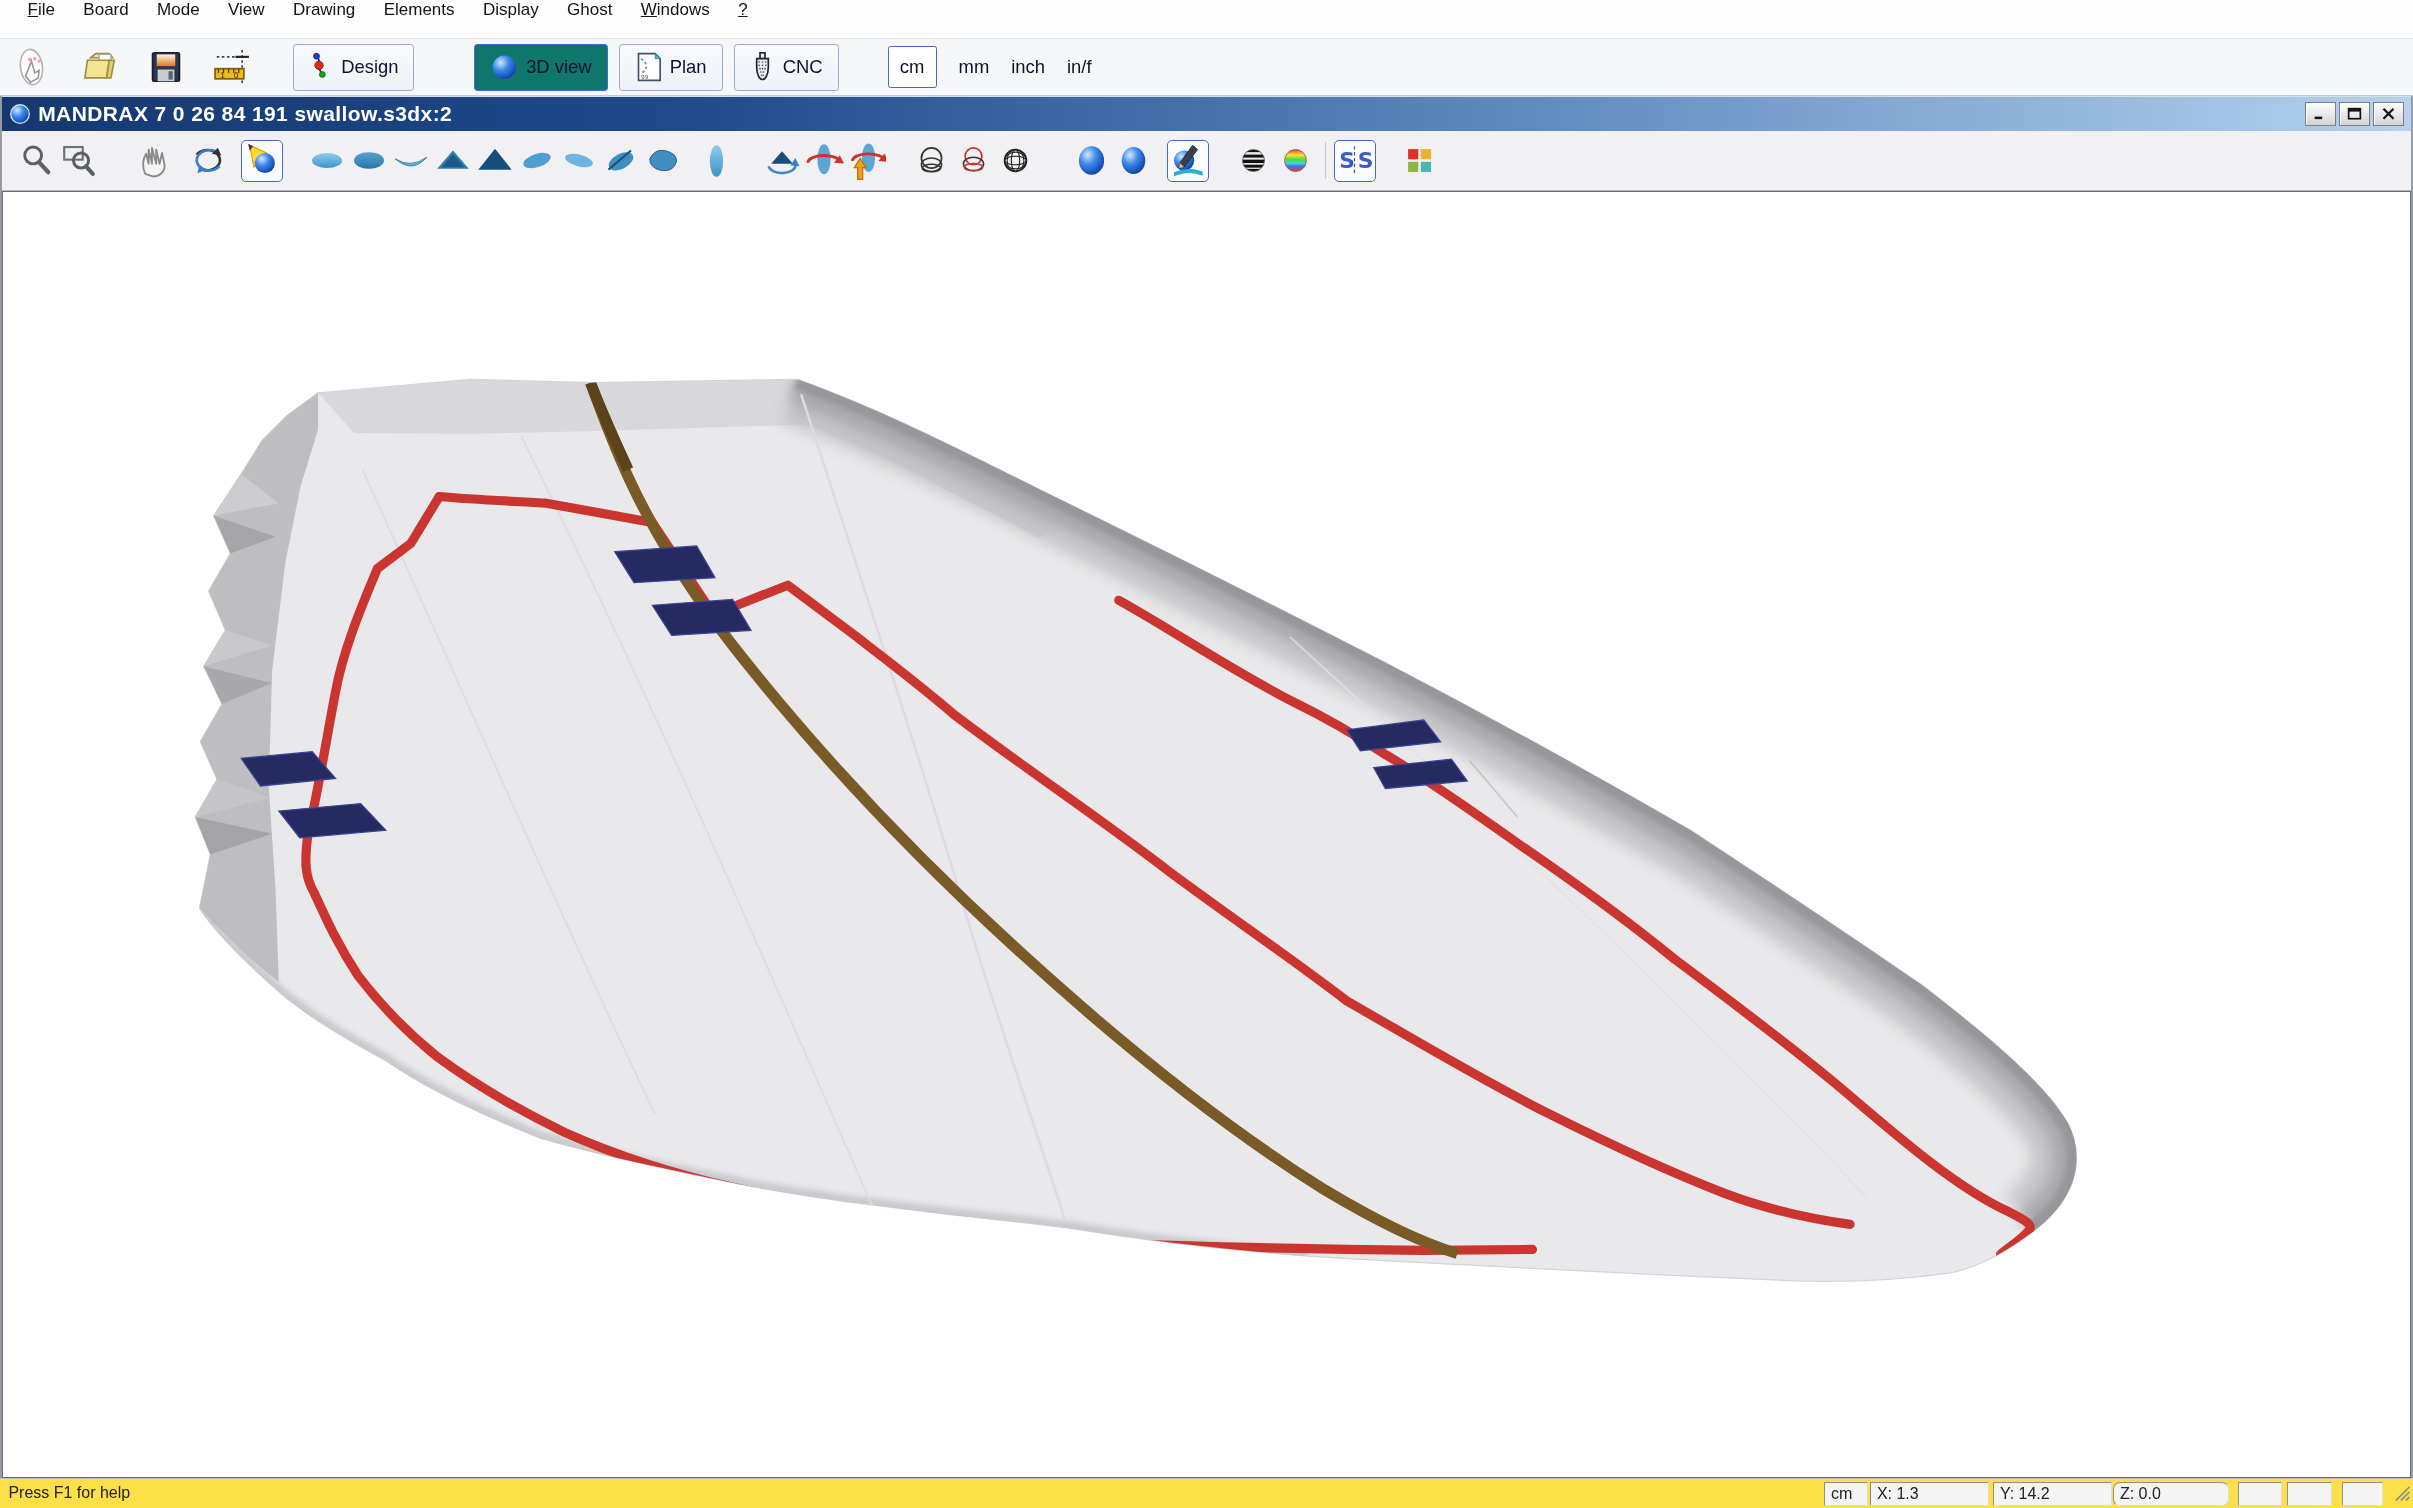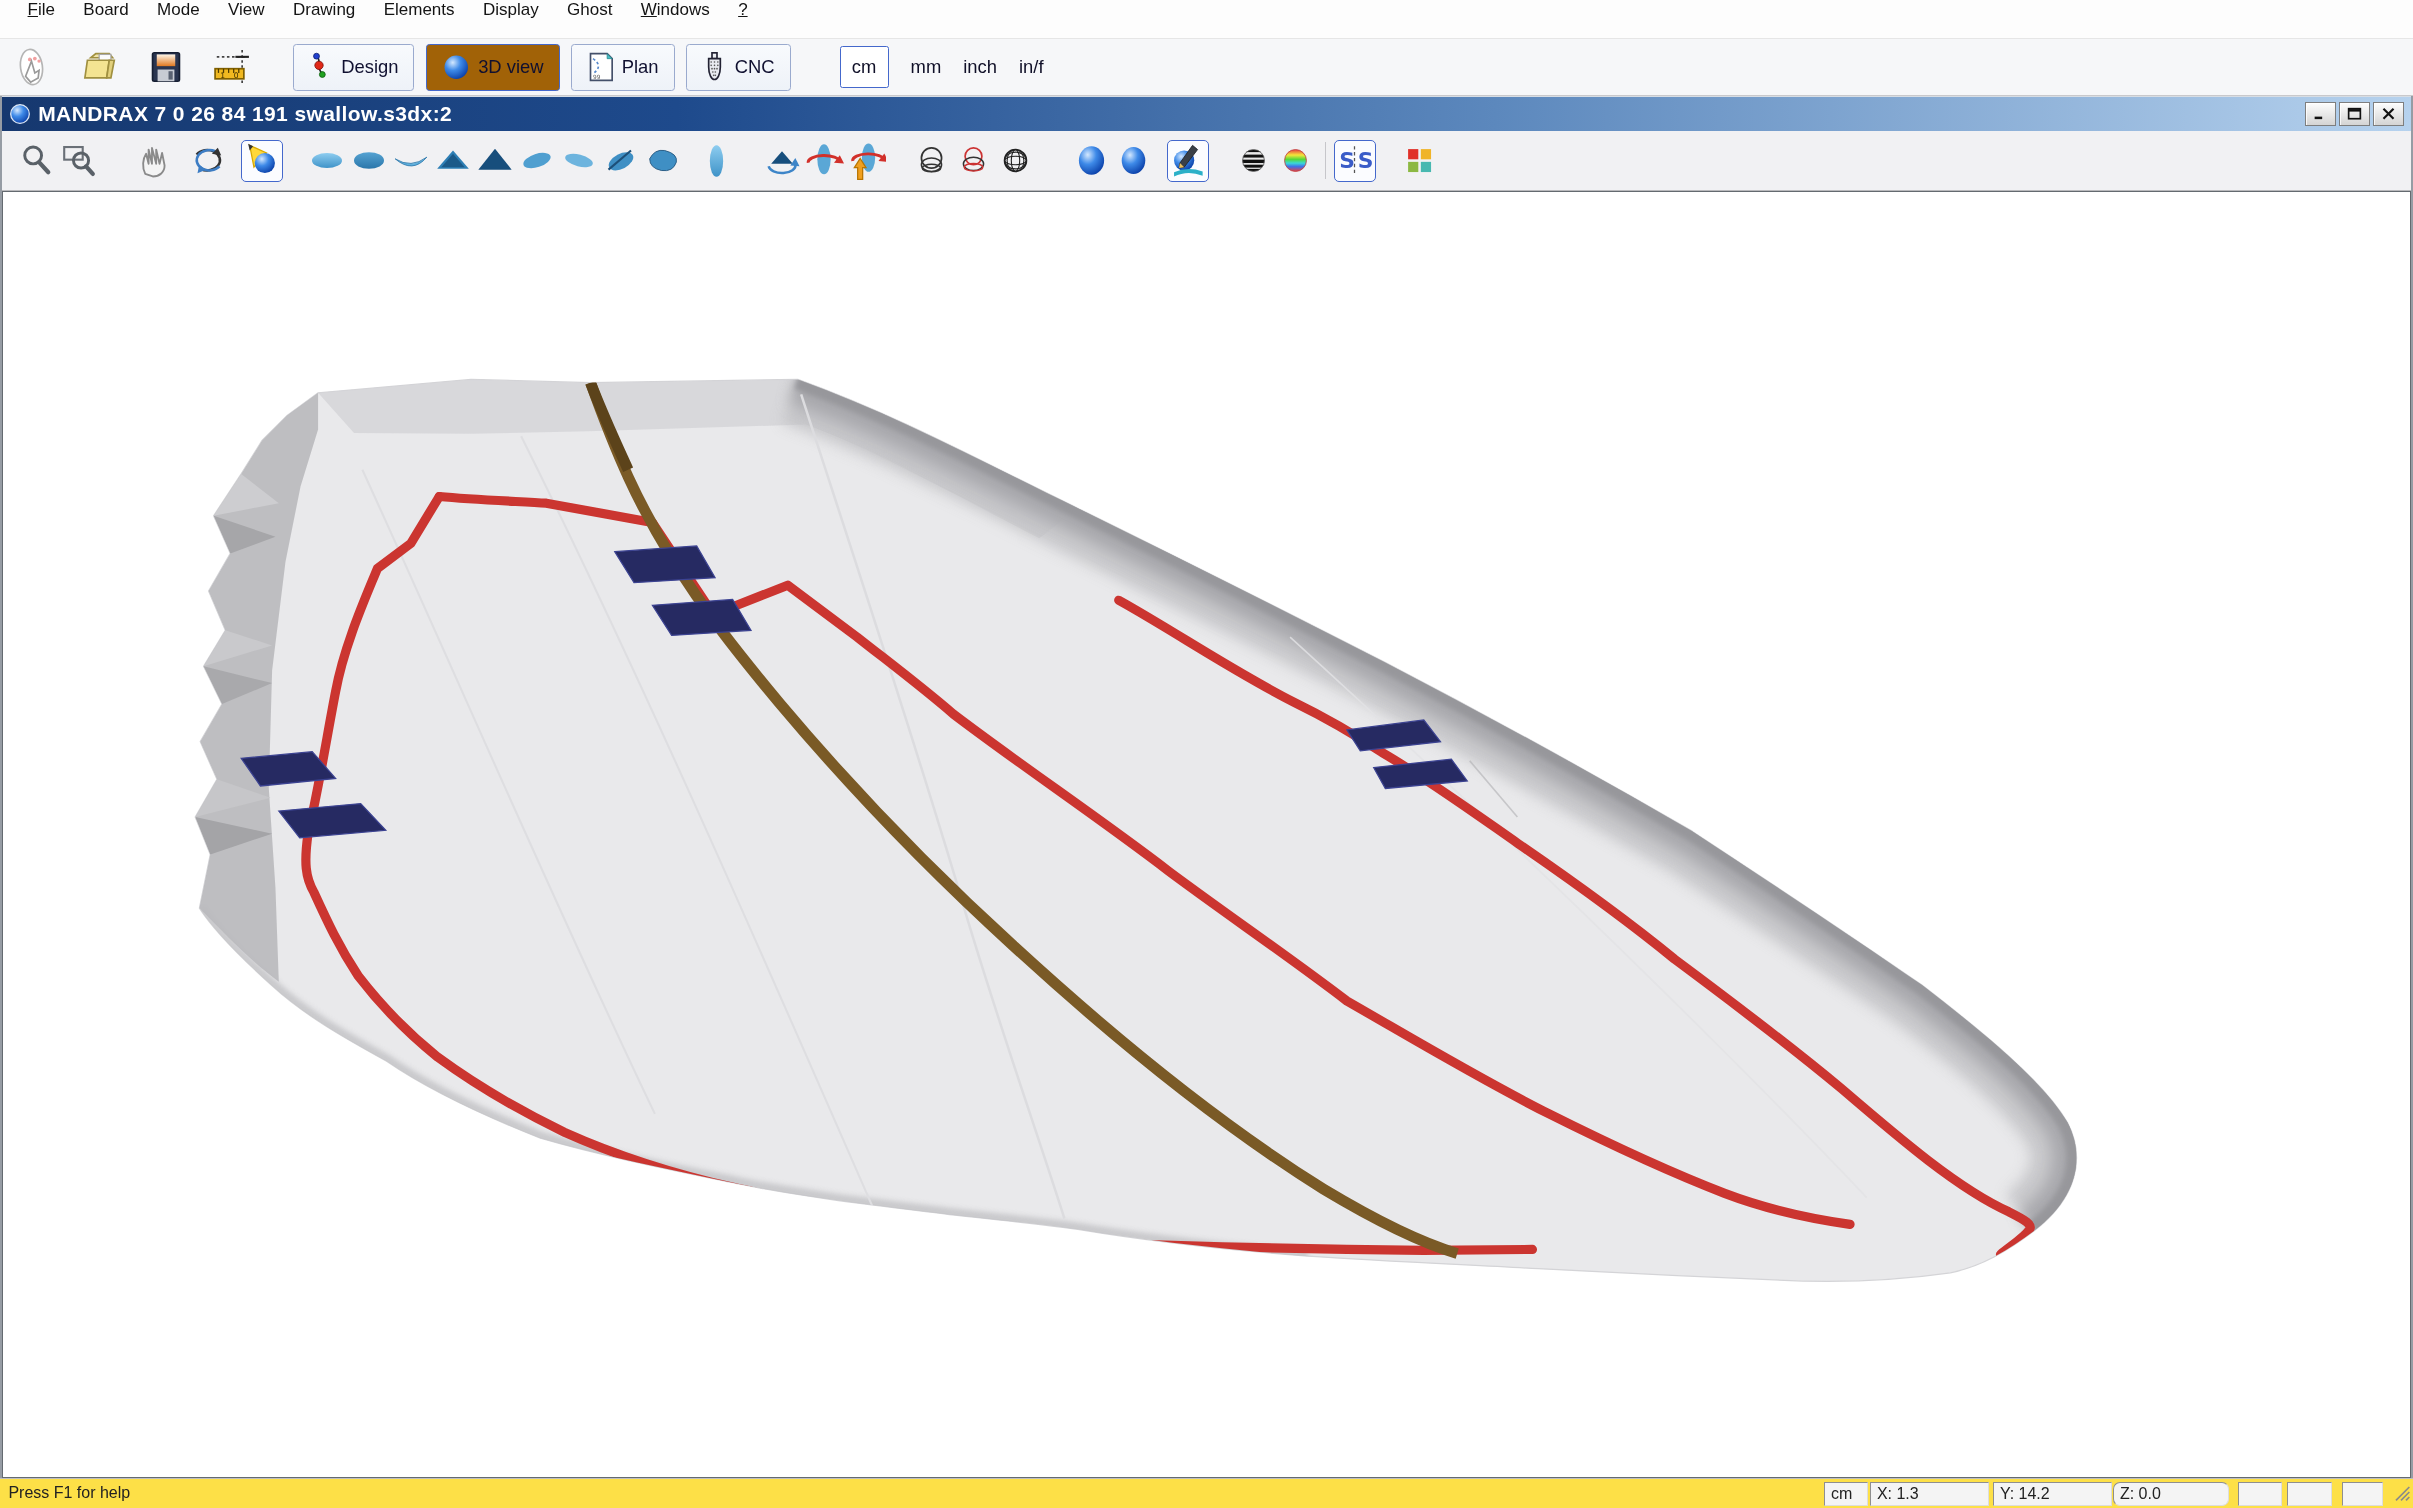--- a/index.html
+++ b/index.html
@@ -17,21 +17,21 @@
   .toolbar-main { height:57px; background:#f6f7f9; display:flex; align-items:center;
                   padding-left:11.7px; border-bottom:0.8px solid #c9c9cc; }
   .file-icons { display:flex; align-items:center; gap:22px; }
   .tb-icon { width:44px; height:44px; display:flex; align-items:center; justify-content:center; }
   .mode-group { display:flex; align-items:center; gap:11.7px; margin-left:39px; }
   .mode-btn { height:47px; display:flex; align-items:center; padding:0 15px;
               border:0.8px solid #9aaace; border-radius:3.4px;
               background:linear-gradient(#f8fafd,#eef2f8);
               font-size:18.4px; color:#101030; }
   .mode-btn .mico { margin-right:7.5px; display:flex; }
-  .mode-btn.selected { border:1.7px solid #4468cc; background:#a16207; }
+  .mode-btn.selected { border:1.7px solid #4468cc; background:#0f766e;margin-left:48px; }
   .units { display:flex; align-items:center; margin-left:49px; }
   .unit-sel { width:49px; height:42px; border:1.7px solid #4468cc; border-radius:2.5px;
               background:#ffffff; display:flex; align-items:center; justify-content:center;
               font-size:18.4px; color:#101028; }
   .unit { font-size:18.4px; color:#101028; margin-left:22px; }
 
   
   .child { flex:1; display:flex; flex-direction:column;
            border-left:2.5px solid #969ca4; border-right:2.5px solid #969ca4; }
   .titlebar { height:35px; display:flex; align-items:center; padding:0 6.7px;

